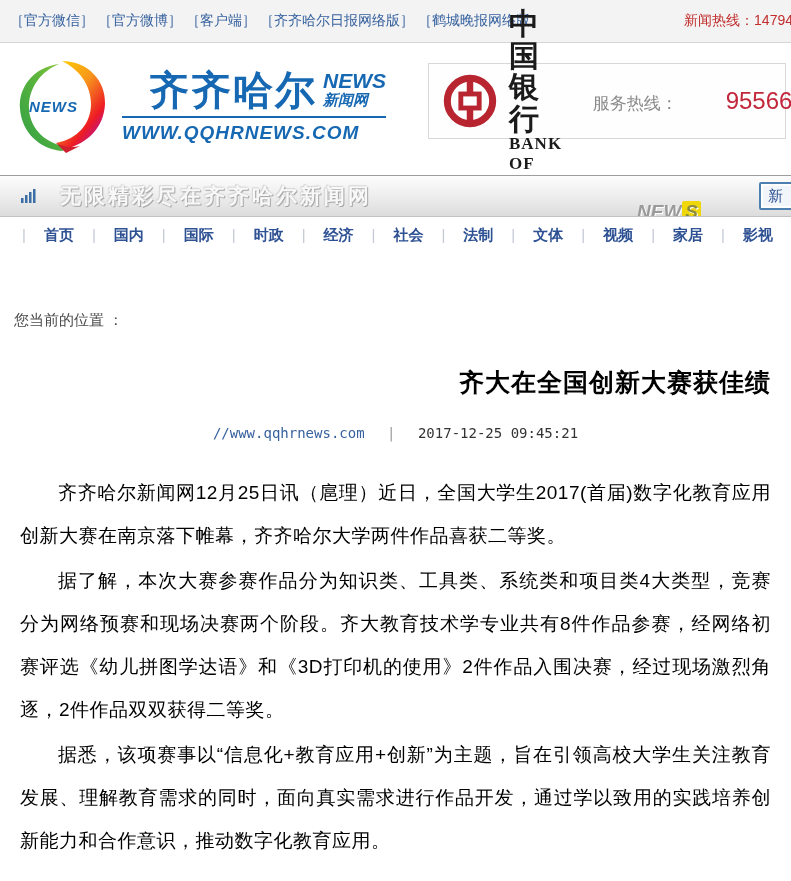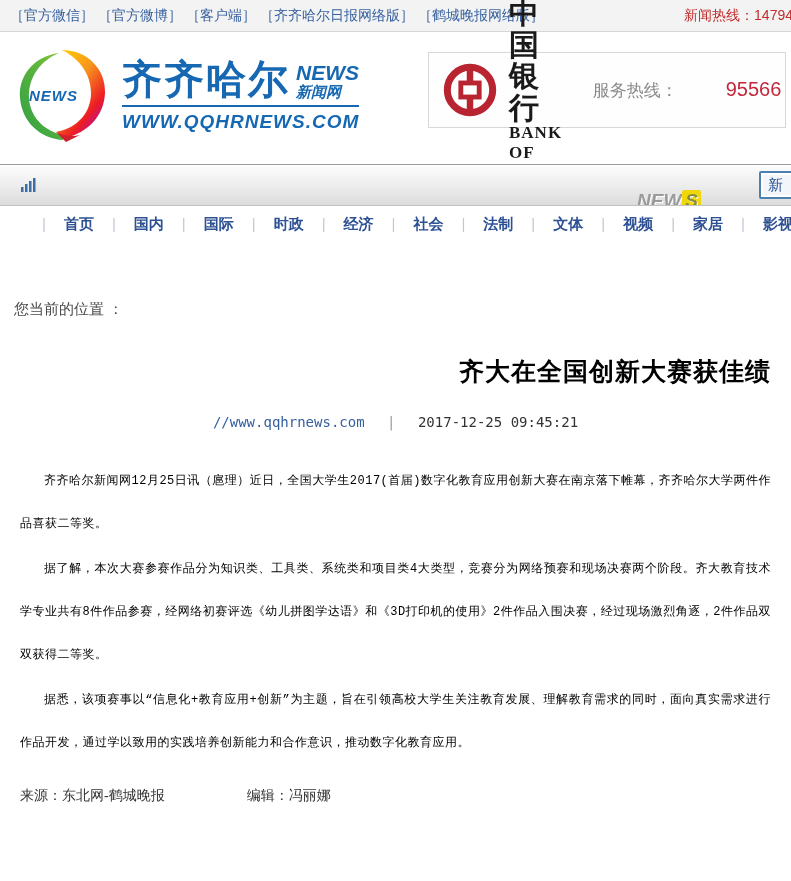--- a/index.html
+++ b/index.html
@@ -4,58 +4,58 @@
 <style>
   * { margin:0; padding:0; box-sizing:border-box; }
   html,body { background:#fff; }
   .page {
     position:relative; width:791px; height:881px; margin:0 auto;
     background:#fff; overflow:hidden;
     font-family:"Liberation Sans","DejaVu Sans",sans-serif;
   }
   
   .topbar {
-    height:32px; background:#f3f3f3; border-bottom:1px solid #d6d6d6;
+    height:43px; background:#f3f3f3; border-bottom:1px solid #d6d6d6;
     display:flex; align-items:center; justify-content:space-between;
     padding:0 0 0 10px; white-space:nowrap;
   }
   .topbar-links { display:flex; }
   .topbar-link {
     color:#36619f; font-size:14px; text-decoration:none; margin-right:4px; cursor:pointer;
   }
   .hotline { font-size:14px; color:#c22c2c; margin-right:-2px; }
   .hotline b { font-weight:normal; }
   
   .header { position:relative; height:128px; background:#fff; }
   .logo { position:absolute; left:12px; top:14px; display:flex; align-items:center; cursor:pointer; }
   .swoosh-wrap { position:relative; width:100px; height:100px; }
   .swoosh-news {
     position:absolute; left:17px; top:41px; color:#1668b3; font-size:15px;
     font-weight:bold; font-style:italic; letter-spacing:1px;
   }
   .logo-text { margin-left:10px; }
-  .logo-line1 { display:flex; align-items:flex-end; }
+  .logo-line1 { display:flex; align-items:flex-start;margin-left:27px; }
   .site-name { color:#1668b3; font-size:40px; font-weight:bold; letter-spacing:2px; line-height:1; }
   .site-suffix { margin-left:6px; color:#1668b3; font-style:italic; font-weight:bold; line-height:1; }
   .site-suffix .en { font-size:21px; display:block; }
   .site-suffix .cn { font-size:15px; display:block; margin-top:1px; }
   .logo-rule { height:2px; background:#1668b3; margin:6px 0 4px 0; }
   .site-url { color:#1668b3; font-size:19px; font-weight:bold; font-style:italic; letter-spacing:1px; }
   
   .ad {
     position:absolute; right:5px; top:20px; width:358px; height:76px;
     border:1px solid #d8d8d8; background:#fefefe;
     display:flex; align-items:center; padding:0 14px; cursor:pointer;
   }
   .boc-logo { width:54px; height:54px; flex:0 0 auto; }
   .boc-names { margin-left:12px; }
   .boc-cn { font-family:"Liberation Serif","DejaVu Serif",serif; font-size:30px; color:#1a1a1a; font-weight:bold; line-height:1.05; letter-spacing:2px; }
   .boc-en { font-family:"Liberation Serif","DejaVu Serif",serif; font-size:17px; color:#1a1a1a; font-weight:bold; letter-spacing:1px; }
   .boc-service { margin-left:22px; font-size:17px; color:#8a8a8a; white-space:nowrap; }
-  .boc-service b { color:#c2273b; font-size:20px; font-weight:normal;margin-left:48px; }
+  .boc-service b { color:#c2273b; font-size:24px; font-weight:normal;margin-left:48px; }
   
   .banner {
     position:relative; height:42px; margin-top:4px;
     background:linear-gradient(#fdfdfd,#ececec 55%,#dcdcdc);
     border-top:1px solid #9d9d9d; border-bottom:1px solid #c2c2c2;
     display:flex; align-items:center; overflow:hidden;
   }
   .banner-chart-icon { margin:0 0 0 20px; flex:0 0 auto; }
   .banner-slogan {
     margin-left:24px; font-size:21px; font-weight:bold; letter-spacing:3px;
@@ -72,21 +72,21 @@
     border-radius:2px; margin-left:1px;
   }
   .banner-btn {
     position:absolute; right:-30px; top:6px; width:62px; height:28px;
     border:2px solid #4d80b0; border-radius:2px; background:#f2f6fa;
     box-shadow:inset 0 0 0 2px #ffffff;
     color:#2e5193; font-size:15px; line-height:24px; padding-left:7px; cursor:pointer;
   }
   
   .nav {
-    height:36px; display:flex; align-items:center; padding-left:24px;
+    height:36px; display:flex; align-items:center; padding-left:4px;
     white-space:nowrap; overflow:hidden; background:#fff;
   }
   .nav-item {
     color:#2e5193; font-size:15px; font-weight:bold; cursor:pointer; flex:0 0 auto;
   }
   .nav-item::before {
     content:"|"; color:#c3c8d4; font-weight:normal; margin:0 18px;
   }
   
   .breadcrumb {
@@ -104,22 +104,22 @@
   }
   .article-meta {
     margin-top:26px; text-align:center; font-size:14px;
     font-family:"DejaVu Sans Mono","Liberation Mono",monospace;
   }
   .meta-url { color:#36619f; cursor:pointer; }
   .meta-sep { color:#9a9a9a; margin:0 14px; }
   .meta-date { color:#333; }
   .article-body { margin-top:30px; }
   .article-body p {
-    font-family:Liberation Mono, monospace;
-    font-size:12px; color:#000; line-height:43px; text-indent:2em;
+    font-family:Liberation Sans, sans-serif;
+    font-size:19px; color:#000; line-height:43px; text-indent:2em;
     text-align:justify; margin-bottom:2px; letter-spacing:0.5px;
   }
   
   .article-footer {
     margin:22px 0 0 0; font-size:14px; color:#333;
     font-family:"Liberation Serif","DejaVu Serif",serif; display:flex;
   }
   .footer-editor { margin-left:82px; }
 </style>
 </head>
@@ -192,20 +192,21 @@
 
   <div class="banner">
     <svg class="banner-chart-icon" width="16" height="16" viewBox="0 0 16 16">
       <g fill="#3a6ea5">
         <rect x="1" y="10" width="2.5" height="5"></rect>
         <rect x="5" y="7" width="2.5" height="8"></rect>
         <rect x="9" y="4" width="2.5" height="11"></rect>
         <rect x="13" y="1" width="2.5" height="14"></rect>
       </g>
     </svg>
+    <div class="banner-slogan">无限精彩尽在齐齐哈尔新闻网</div>
     <div class="banner-news"><span>NEW</span><span class="s-block">S</span></div>
     <div class="banner-btn">新</div>
   </div>
 
   <div class="nav">
 
   <span class="nav-item">首页</span>
       <span class="nav-item">国内</span>
       <span class="nav-item">国际</span>
       <span class="nav-item">时政</span>

